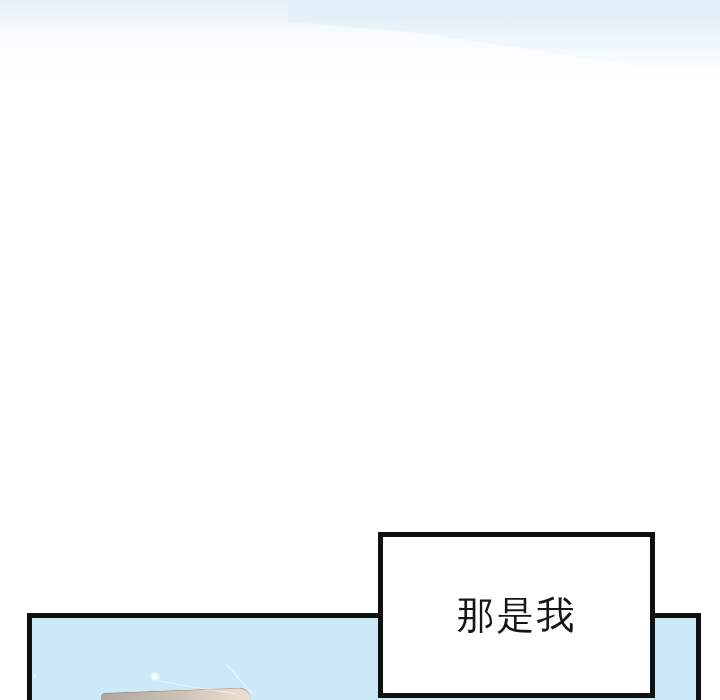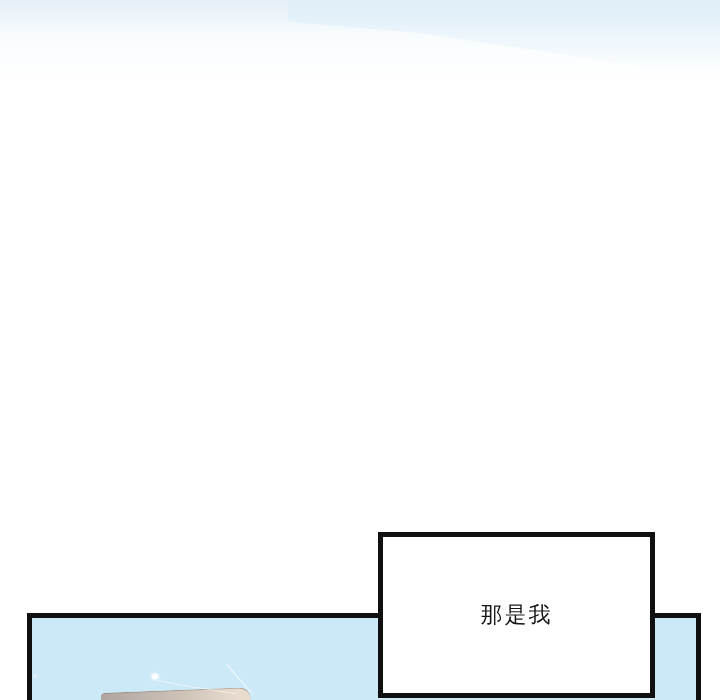--- a/index.html
+++ b/index.html
@@ -78,21 +78,21 @@
     width:277px;height:166px;
     box-sizing:border-box;
     border:5px solid var(--ink);
     background:#ffffff;
     z-index:5;
     display:flex;flex-direction:column;
     align-items:center;justify-content:center;
   }
   .bubble-line{
     color:#161616;
-    font-size:22px;
+    font-size:38px;
     line-height:38px;
     letter-spacing:2px;
     white-space:nowrap;
     text-align:center;
   }
 </style>
 </head>
 <body>
 
 <div class="page">

